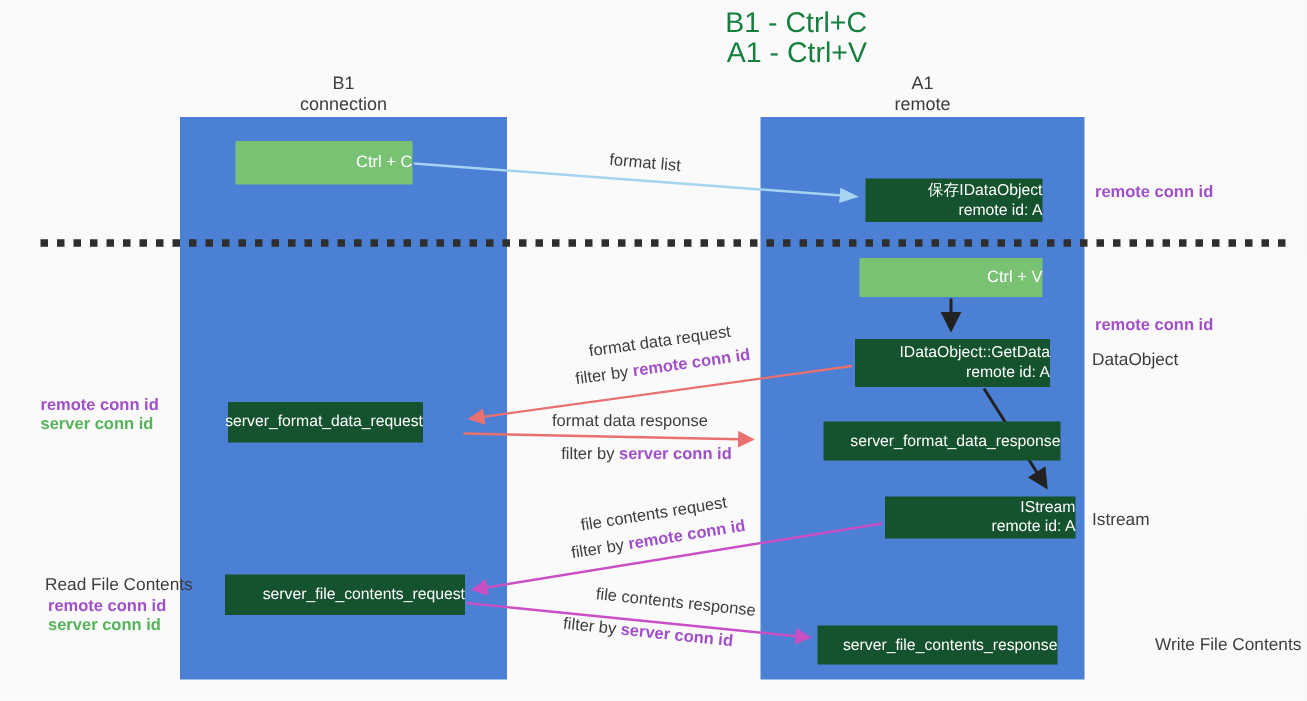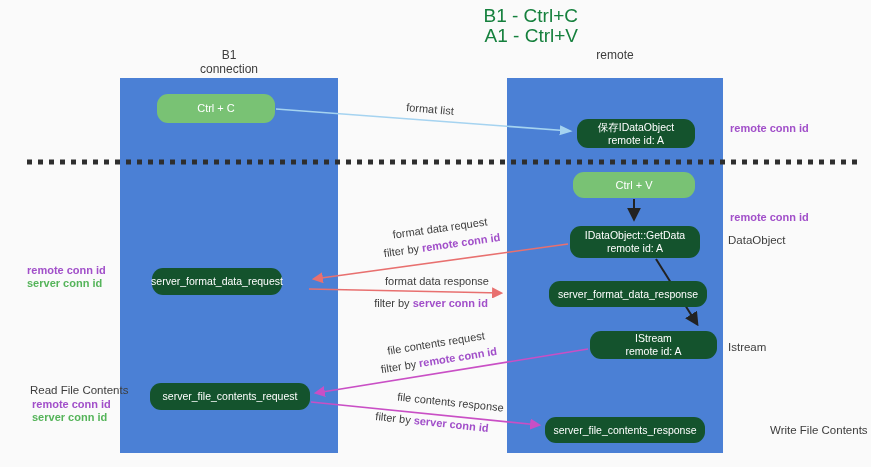--- a/index.html
+++ b/index.html
@@ -24,25 +24,24 @@
     top:48px;text-align:center;
     font-size:12px;line-height:14px;
     color:#3d3d3d;
   }
   .column{
     top:78px;height:375px;
     background:#4b80d5;
   }
   .node{
     display:flex;flex-direction:column;
-    align-items:center;justify-content:center;
+    align-items:flex-end;justify-content:center;
     color:#ffffff;text-align:center;
     font-size:10.5px;line-height:13px;
     white-space:nowrap;
-    border-radius:11px;
   }
   .green{background:#79c274;}
   .orange{background:#14532d;}
   .side-label{
     font-size:11px;line-height:13px;
     color:#3d3d3d;white-space:nowrap;
   }
   .purple{color:#a14fc9;font-weight:bold;}
   .greentxt{color:#55b45a;font-weight:bold;}
   .flow-label{
@@ -63,20 +62,21 @@
   <div class="abs title">
     <div>B1 - Ctrl+C</div>
     <div>A1 - Ctrl+V</div>
   </div>
 
   <div class="abs col-header" style="left:120px;width:218px;">
     <div>B1</div>
     <div>connection</div>
   </div>
   <div class="abs col-header" style="left:507px;width:216px;">
+    <div>A1</div>
     <div>remote</div>
   </div>
 
   <div class="abs column" style="left:120px;width:218px;"></div>
   <div class="abs column" style="left:507px;width:216px;"></div>
 
   <svg class="arrows" width="871" height="467" viewBox="0 0 871 467">
     <defs>
       <marker id="ah-blue" viewBox="0 0 10 10" refX="8" refY="5" markerWidth="8" markerHeight="8" orient="auto-start-reverse">
         <path d="M0,1 L10,5 L0,9 z" fill="#a5d3f0"></path>
@@ -158,21 +158,21 @@
   <div class="abs side-label greentxt" style="left:27px;top:277px;">server conn id</div>
   <div class="abs side-label" style="left:30px;top:384px;font-size:11.5px;">Read File Contents</div>
   <div class="abs side-label purple" style="left:32px;top:398px;">remote conn id</div>
   <div class="abs side-label greentxt" style="left:32px;top:411px;">server conn id</div>
 
   <div class="abs flow-label rot-pos5" style="left:385px;top:103px;width:90px;">format list</div>
 
   <div class="abs flow-label rot-neg8" style="left:380px;top:222px;width:120px;">format data request</div>
   <div class="abs flow-label rot-neg8" style="left:372px;top:239px;width:140px;"><span>filter by </span><span class="purple">remote conn id</span></div>
 
-  <div class="abs flow-label" style="left:382px;top:275px;width:110px;">format data response</div>
+  <div class="abs flow-label" style="left:365px;top:275px;width:110px;">format data response</div>
   <div class="abs flow-label" style="left:371px;top:297px;width:120px;"><span>filter by </span><span class="purple">server conn id</span></div>
 
   <div class="abs flow-label rot-neg9" style="left:381px;top:337px;width:110px;">file contents request</div>
   <div class="abs flow-label rot-neg9" style="left:374px;top:354px;width:130px;"><span>filter by </span><span class="purple">remote conn id</span></div>
 
   <div class="abs flow-label rot-pos6" style="left:393px;top:396px;width:115px;">file contents response</div>
   <div class="abs flow-label rot-pos6" style="left:372px;top:416px;width:120px;"><span>filter by </span><span class="purple">server conn id</span></div>
 
 </div>
 

